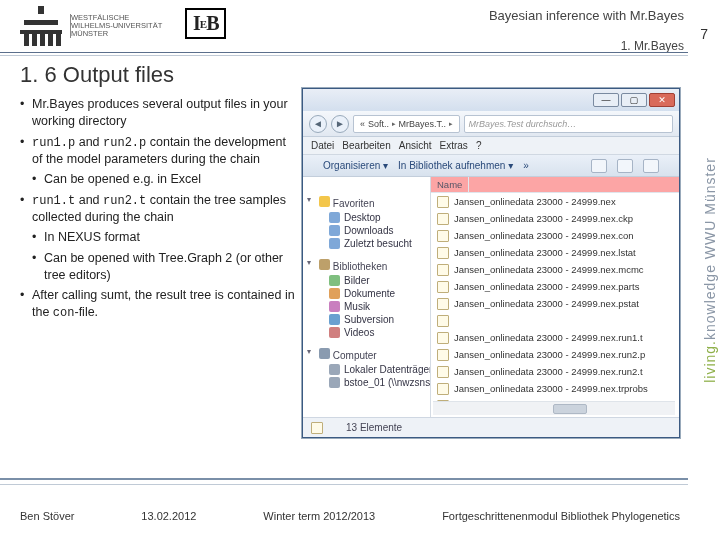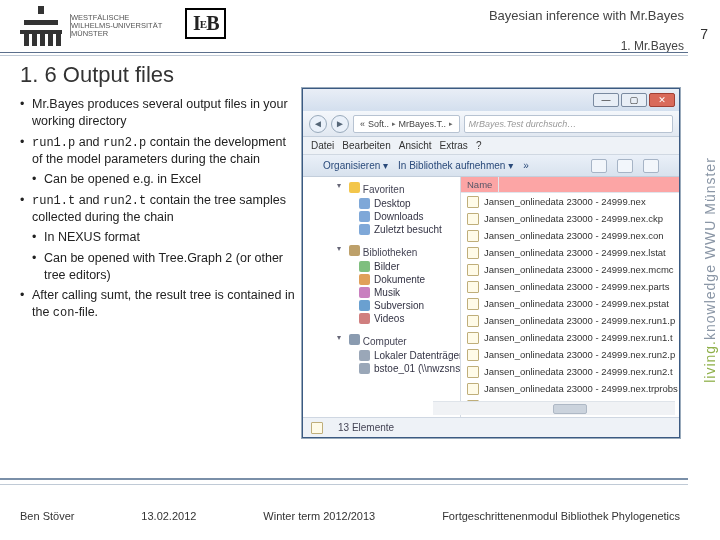--- a/index.html
+++ b/index.html
@@ -78,21 +78,21 @@
   }
   .navarrow{width:18px;height:18px;border:1px solid #9ab;border-radius:9px;background:#eaf1fa;display:flex;align-items:center;justify-content:center;color:#567;}
   .crumb{height:18px;border:1px solid #b7c3d2;background:#fff;border-radius:2px;padding:0 6px;display:flex;align-items:center;gap:3px;font-size:9px;color:#444;flex:0 0 auto;}
   .crumb .tri{font-size:7px;color:#666;}
   .searchbox{flex:1;height:18px;border:1px solid #b7c3d2;background:#fff;border-radius:2px;padding:0 4px;color:#999;font-style:italic;font-size:9px;display:flex;align-items:center;}
   .ex-menu{height:18px;background:#eef2f7;border-bottom:1px solid #d0d8e2;display:flex;align-items:center;gap:8px;padding:0 8px;font-size:10px;color:#333;}
   .ex-toolbar{height:22px;background:linear-gradient(#eaf0f8,#d8e2ee);border-bottom:1px solid #c3cedb;display:flex;align-items:center;padding:0 20px;gap:10px;font-size:10px;color:#2a4a7a;}
   .ex-toolbar .spacer{flex:1;}
   .tb-icon{width:16px;height:14px;border:1px solid #a6b4c6;background:#f2f6fb;border-radius:2px;}
   .ex-body{display:flex;height:calc(100% - 22px - 26px - 18px - 22px - 20px);}
-  .ex-side{width:128px;border-right:1px solid #d4dbe4;overflow:hidden;padding:2px 2px;margin-left:30px;}
+  .ex-side{width:128px;border-right:1px solid #d4dbe4;overflow:hidden;padding:16px 2px;}
   .side-h{font-size:10px;color:#445;padding:3px 4px 2px 14px;position:relative;}
   .side-h::before{content:"▸";position:absolute;left:2px;top:2px;font-size:8px;color:#667;}
   .side-h.open::before{content:"▾";}
   .side-item{font-size:10px;color:#334;padding:1px 4px 1px 24px;display:flex;align-items:center;gap:4px;white-space:nowrap;}
   .ic{width:11px;height:11px;display:inline-block;border-radius:2px;flex:0 0 11px;}
   .ic.star{background:#f3c64b;}
   .ic.desk{background:#7fa8d8;}
   .ic.dl{background:#7fa8d8;}
   .ic.rec{background:#7fa8d8;}
   .ic.lib{background:#bda06a;}
@@ -101,21 +101,21 @@
   .ic.mus{background:#c97fbf;}
   .ic.sub{background:#6aa0d0;}
   .ic.vid{background:#d07f7f;}
   .ic.comp{background:#8a9bb0;}
   .ic.disk{background:#9aa7b8;}
   .ex-files{flex:1;overflow:auto;}
   .files-head{height:16px;border-bottom:1px solid #e0e5ec;display:flex;font-size:9.5px;color:#556;background:#fca5a5;}
   .files-head .col{padding:2px 6px;border-right:1px solid #e4e8ee;}
   .frow{display:flex;align-items:center;height:17px;font-size:9.5px;color:#333;padding-left:6px;}
   .fic{width:12px;height:12px;margin-right:5px;border:1px solid #bfae7a;background:#fffbe8;border-radius:1px;flex:0 0 12px;}
-  .ex-status{height:20px;border-top:1px solid #cfd7e2;background:#eef2f7;display:flex;align-items:center;padding:0 8px;font-size:10px;color:#445;gap:10px;}
+  .ex-status{height:20px;border-top:1px solid #cfd7e2;background:#eef2f7;display:flex;align-items:center;padding:0 8px;font-size:10px;color:#445;gap:18px;}
   .ex-status .fic{border-color:#bfae7a;}
   
   .bottom-rule1{position:absolute;left:0;right:32px;bottom:60px;height:2px;background:#7a8fa8;}
   .bottom-rule2{position:absolute;left:0;right:32px;bottom:55px;height:1px;background:#c0cad6;}
   .footer{position:absolute;left:20px;right:40px;bottom:18px;display:flex;justify-content:space-between;font-size:11px;color:#333;}
   
   .sidetext{
     position:absolute; right:2px; top:50%; transform:translateY(-50%) rotate(180deg);
     writing-mode:vertical-rl; font-size:14px; letter-spacing:1px; color:#8a96a6;
   }
@@ -286,21 +286,20 @@
         <div class="frow">
             <span class="fic"></span>
             <span>Jansen_onlinedata 23000 - 24999.nex.parts</span>
           </div>
         <div class="frow">
             <span class="fic"></span>
             <span>Jansen_onlinedata 23000 - 24999.nex.pstat</span>
           </div>
         <div class="frow">
             <span class="fic"></span>
-            <span>Jansen_onlinedata 23000 - 24999.nex.run1.p</span>
           </div>
         <div class="frow">
             <span class="fic"></span>
             <span>Jansen_onlinedata 23000 - 24999.nex.run1.t</span>
           </div>
         <div class="frow">
             <span class="fic"></span>
             <span>Jansen_onlinedata 23000 - 24999.nex.run2.p</span>
           </div>
         <div class="frow">

